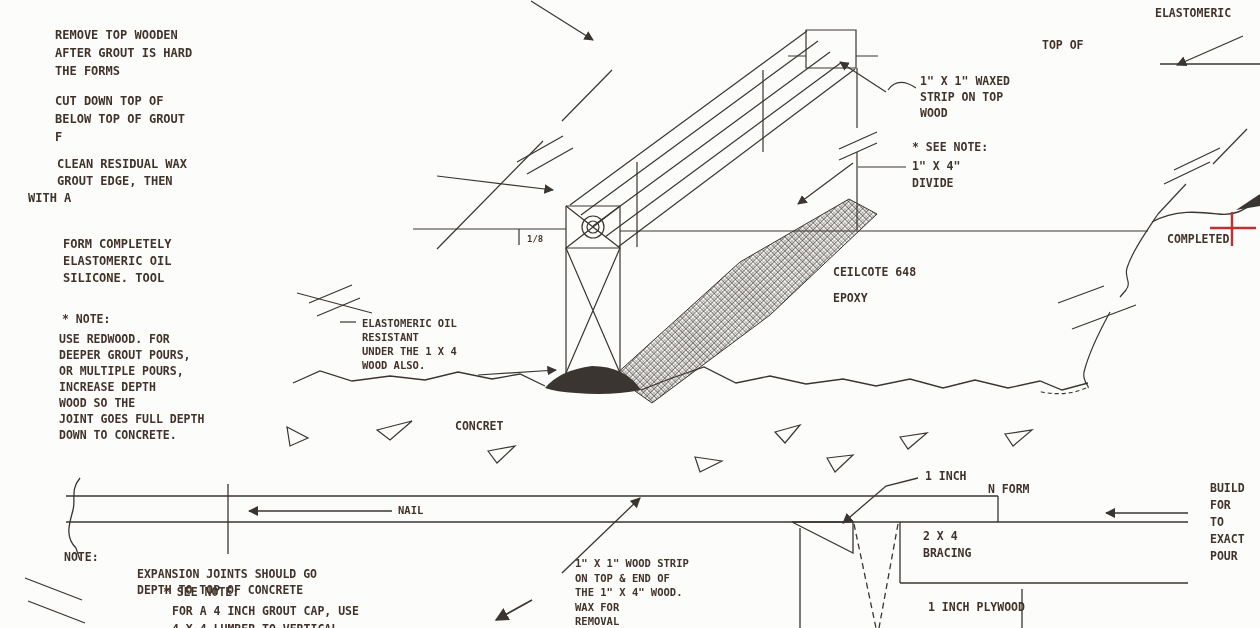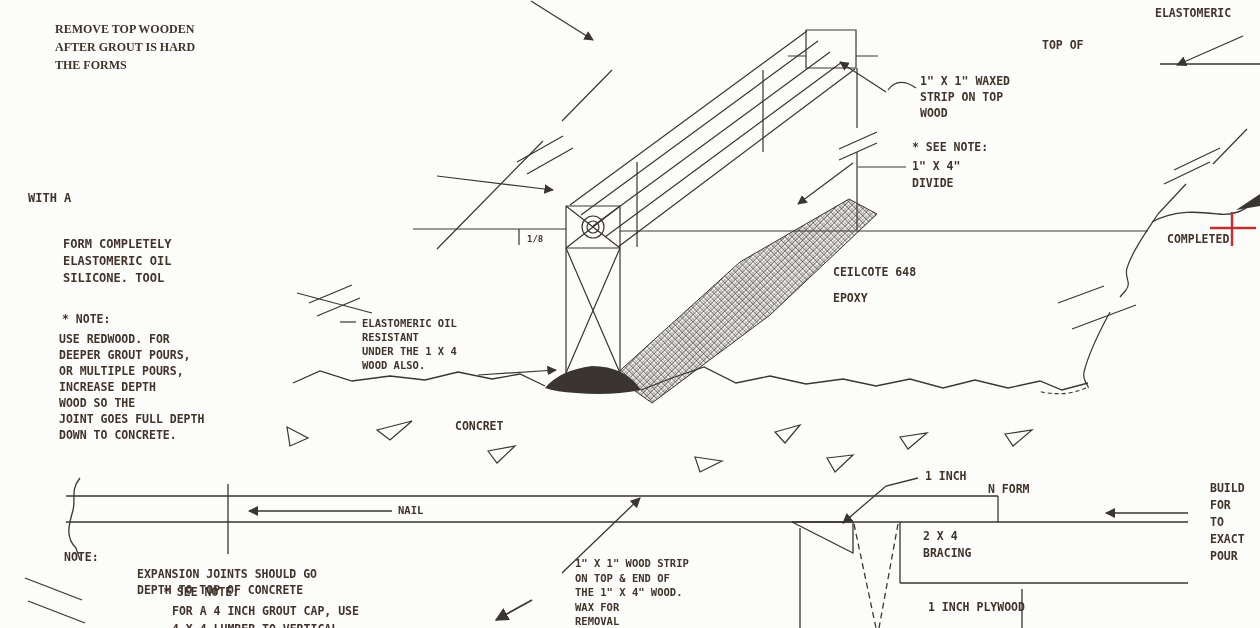--- a/index.html
+++ b/index.html
@@ -135,23 +135,28 @@
     <polygon points="377,430 412,421 390,440"></polygon>
     <polygon points="488,451 515,446 497,463"></polygon>
     <polygon points="695,457 722,461 700,472"></polygon>
     <polygon points="775,432 800,425 785,443"></polygon>
     <polygon points="827,458 853,455 835,472"></polygon>
     <polygon points="900,437 927,433 908,449"></polygon>
     <polygon points="1005,434 1032,430 1013,446"></polygon>
   </g>
 </svg>
 
-  <div class="txt" style="left:55px;top:20px;font-family:Liberation Serif, serif;">REMOVE TOP WOODEN
+  <div class="txt" style="left:55px;top:26px;">REMOVE TOP WOODEN
 AFTER GROUT IS HARD
 THE FORMS</div>
+  <div class="txt" style="left:55px;top:92px;">CUT DOWN TOP OF
+BELOW TOP OF GROUT
+F</div>
+  <div class="txt lh17" style="left:57px;top:156px;">CLEAN RESIDUAL WAX
+GROUT EDGE, THEN</div>
   <div class="txt" style="left:28px;top:189px;">WITH A</div>
   <div class="txt lh17" style="left:63px;top:236px;">FORM COMPLETELY
 ELASTOMERIC OIL
 SILICONE. TOOL</div>
   <div class="txt md" style="left:62px;top:311px;">* NOTE:</div>
   <div class="txt md" style="left:59px;top:331px;">USE REDWOOD. FOR
 DEEPER GROUT POURS,
 OR MULTIPLE POURS,
 INCREASE DEPTH
 WOOD SO THE

